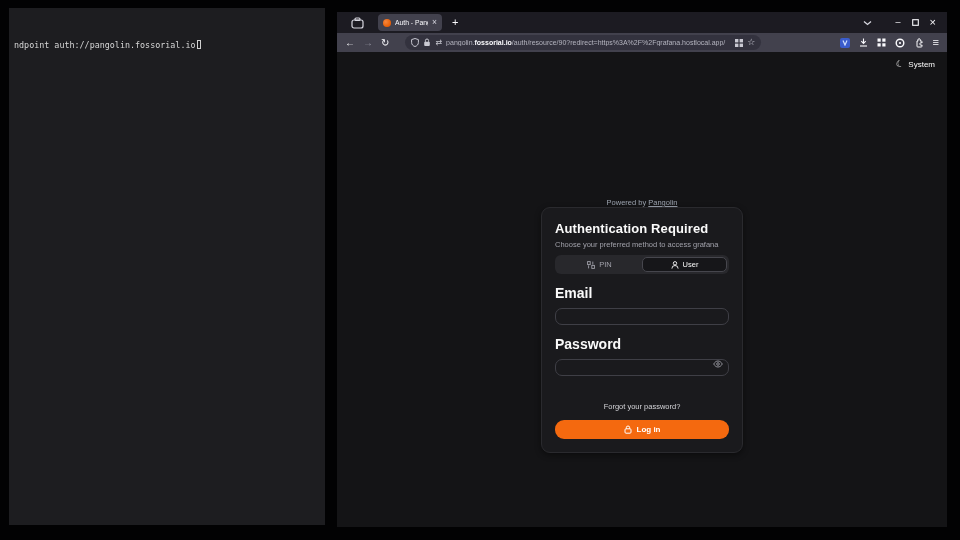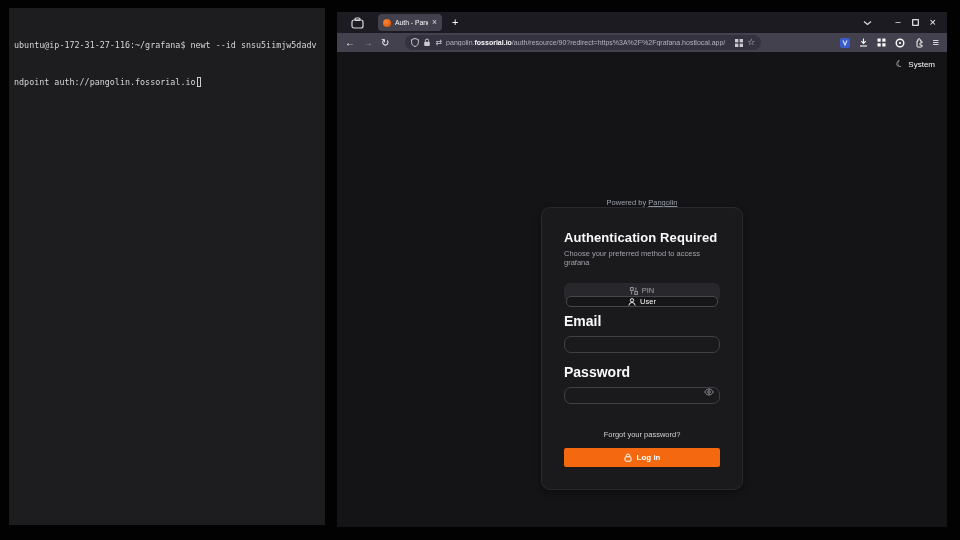--- a/index.html
+++ b/index.html
@@ -80,61 +80,60 @@
     color:#fafafa; font-size:8px;
   }
   .moon { font-size:9px; line-height:1; transform:rotate(-15deg); display:inline-block; }
 
   .auth { position:absolute; top:146px; left:0; right:0; display:flex; flex-direction:column; align-items:center; }
   .powered { font-size:7.5px; color:#9ca3af; }
   .powered a, .powered .brand { color:#9ca3af; text-decoration:underline; cursor:pointer; }
 
   .card {
     width:202px; background:#1a1a1d; border:1px solid #2a2a2e; border-radius:9px;
-    padding:22px; text-align:left; box-shadow:0 2px 6px rgba(0,0,0,.45);
+    padding:13px; text-align:left; box-shadow:0 2px 6px rgba(0,0,0,.45);
   }
   .card-title { font-size:13px; font-weight:bold; color:#fafafa; letter-spacing:.1px; }
   .card-sub { font-size:7.5px; color:#a1a1aa; margin-top:4px; }
 
   .seg {
-    margin-top:16px; background:#28282c; border-radius:6px; padding:2px;
-    display:flex; height:19px;flex-direction:column;
+    margin-top:6px; background:#28282c; border-radius:6px; padding:2px;
+    display:flex; height:19px;
   }
   .seg-tab {
     flex:1; display:flex; align-items:center; justify-content:center; gap:4px;
     font-size:7.5px; color:#a1a1aa; border-radius:5px; border:1px solid transparent;
   }
   .seg-tab.active { background:#161619; color:#fafafa; border-color:#46464d; }
 
   .field-label { margin-top:11px; font-size:14px; font-weight:bold; color:#fafafa; }
   .input-wrap { position:relative; margin-top:4px; }
   .text-input {
     width:100%; height:17px; background:transparent; border:1px solid #3f3f46;
     border-radius:7px; color:#fafafa; font-size:8px; padding:0 6px; outline:none;
     font-family:"Liberation Sans", sans-serif;
   }
   .eye { position:absolute; right:6px; top:4px; display:flex; }
 
   .forgot { margin-top:26px; text-align:center; font-size:7.5px; color:#d4d4d8; }
   .login-btn {
-    margin-top:9px; width:100%; height:19px; border:none; border-radius:2px;
+    margin-top:9px; width:100%; height:19px; border:none; border-radius:9px;
     background:#f4690f; color:#fff; font-size:8px; font-weight:bold;
     display:flex; align-items:center; justify-content:center; gap:5px;
     font-family:"Liberation Sans", sans-serif; cursor:pointer;
   }
 
   svg { display:block; }
 </style>
 </head>
 <body>
 
 <div id="screen">
 
   <div id="terminal">
-    <span class="term-line">ubuntu@ip-172-31-27-116:~/grafana$ newt --id snsu5iimjw5dadv</span>
     <span class="term-line"><span>ndpoint auth://pangolin.fossorial.io</span><span class="term-cursor"></span></span>
   </div>
 
   <div id="browser">
 
     <div class="tabbar">
       <span class="fxview">
         <svg width="13" height="12" viewBox="0 0 13 12">
           <rect x="1" y="3" width="11" height="8" rx="2" fill="none" stroke="#d7d7e0" stroke-width="1.2"></rect>
           <rect x="4" y="1" width="5" height="2.4" rx="1" fill="none" stroke="#d7d7e0" stroke-width="1.1"></rect>

